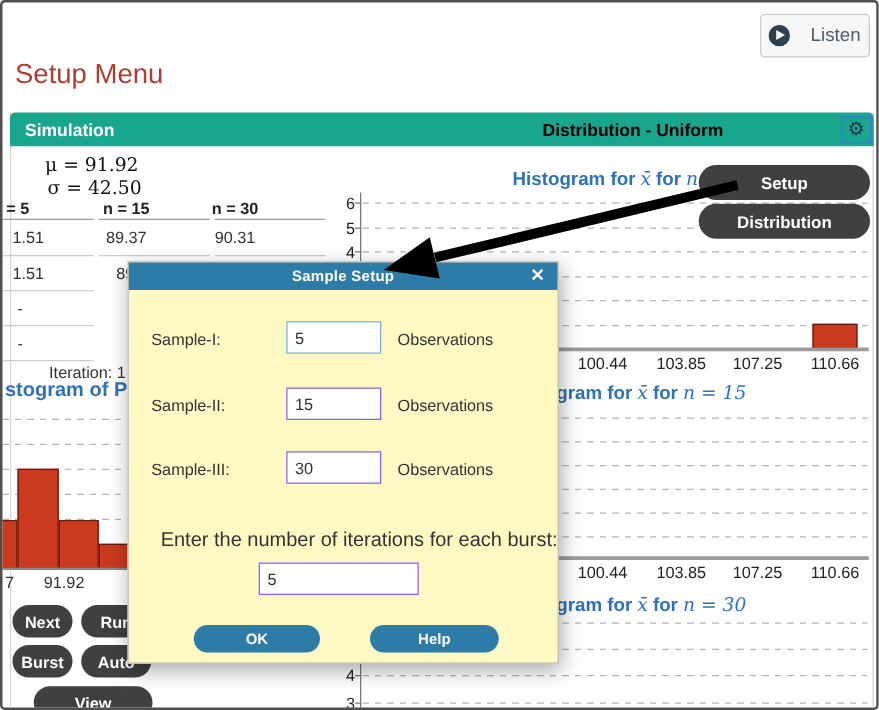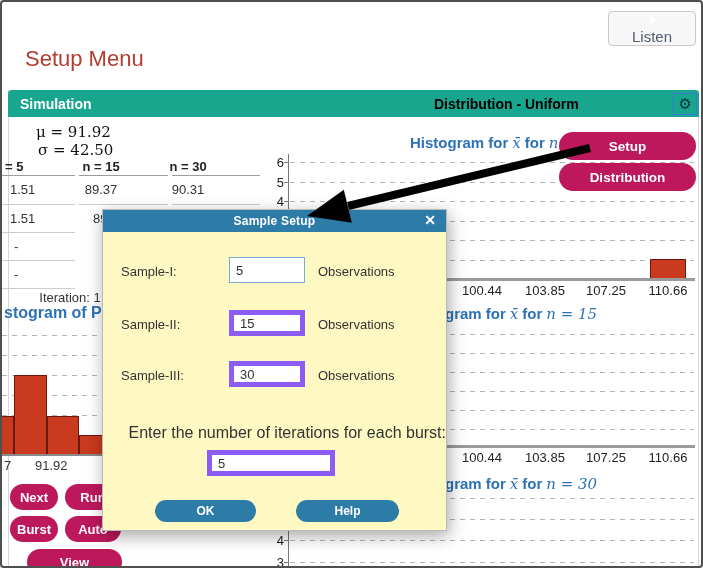--- a/index.html
+++ b/index.html
@@ -6,27 +6,27 @@
   #app{
     position:relative; width:703px; height:568px; box-sizing:border-box;
     background:#fff; border:2px solid #4f4f4f; border-radius:4px;
     overflow:hidden; font-family:"Liberation Sans", sans-serif; color:#333;
   }
   .abs{position:absolute;}
   .math{font-family:"DejaVu Serif", serif; font-style:italic; font-weight:normal;}
   
   .listen{left:606px; top:9px; width:86px; height:33px; background:#f7f7f7;
     border:1px solid #c9c9c9; border-radius:4px; display:flex; align-items:center;
-    justify-content:center; gap:16px; cursor:pointer;flex-direction:column;}
+    justify-content:center; gap:16px; cursor:pointer;}
   .listen .lbl{font-size:15px; color:#4e5d6c;}
   .play-circle{width:17px; height:17px; border-radius:50%; background:#2e4050; position:relative;}
   .play-circle::after{content:""; position:absolute; left:6px; top:4px;
     border-left:7px solid #fff; border-top:4.5px solid transparent; border-bottom:4.5px solid transparent;}
   
-  .page-title{left:10px; top:44px; font-size:22px; color:#b13c31; font-weight:400;margin-left:13px;}
+  .page-title{left:10px; top:44px; font-size:22px; color:#b13c31; font-weight:400;}
   
   .panel{left:6px; top:88px; width:691px; height:478px; border-left:1px solid #d6d6d6;
     border-right:1px solid #d6d6d6; box-sizing:border-box;}
   .tealbar{left:6px; top:88px; width:691px; height:27px; background:#18a78e;
     border-radius:4px 4px 0 0; box-sizing:border-box;padding-left:16px;}
   .tealbar .t-left{position:absolute; left:12px; top:6px; color:#fff; font-weight:bold; font-size:14px;}
   .tealbar .t-right{position:absolute; left:426px; top:6px; color:#000000; font-weight:bold; font-size:14px;}
   .gearbox{position:absolute; left:665px; top:3px; width:22px; height:20px;
     border:1px solid #3c78d8; text-align:center; cursor:pointer;}
   .gearbox .g{font-size:15px; line-height:19px; color:#0e2f44;}
@@ -43,32 +43,32 @@
   .axis-x{height:3px; background:#9b9b9b;}
   .axis-y{width:1px; background:#777;}
   .nub{height:1px; width:5px; background:#777;}
   .tick{font-size:13px; color:#222; width:20px; text-align:right;}
   .xlab{font-size:13px; color:#222; width:60px; text-align:center;}
   .bar{background:#c93a1e; border:1px solid #6b170b; box-sizing:border-box;}
   .histtitle{color:#2d72b8; font-weight:bold; font-size:15px; white-space:nowrap;}
   .histtitle .math{color:#2d72b8;}
   .histtitle span{margin-right:4px;}
   
-  .bbtn{background:#be185d; color:#fff; font-weight:bold; font-size:13px; border:none;
+  .bbtn{background:#404040; color:#fff; font-weight:bold; font-size:13px; border:none;
     border-radius:14px; display:flex; align-items:center; justify-content:center; cursor:pointer;text-align:right;}
   
   .modal{left:100px; top:207px; width:343px; height:320px; background:#fef9c3;
     border:1px solid #b9b9b9; box-shadow:2px 5px 16px rgba(0,0,0,.35); z-index:10;}
   .modal-head{position:absolute; left:0; top:0; right:0; height:22px; background:#2d7ca8;}
   .modal-title{position:absolute; left:0; right:0; top:4px; text-align:center; color:#fff;
     font-weight:bold; font-size:12px; letter-spacing:.2px;}
   .modal-close{position:absolute; right:10px; top:2px; color:#fff; font-weight:bold;
     font-size:14px; cursor:pointer;}
   .mlabel{font-size:13px; color:#333;}
-  .minput{position:absolute; box-sizing:border-box; border:5px solid #8b5cf6; font-size:13px;
+  .minput{position:absolute; box-sizing:border-box; border:1px solid #8b5cf6; font-size:13px;
     padding:3px 6px; font-family:"Liberation Sans",sans-serif; color:#333; background:#fff;}
   .minput.focus{border:1px solid #7ab0d4;}
   .pill{position:absolute; background:#2d7ca8; color:#fff; font-weight:bold; font-size:12px;
     border:none; border-radius:11px; cursor:pointer;}
   .prompt{position:absolute; left:0; right:0; text-align:right; font-size:16px; color:#333;}
   #arrow{position:absolute; left:0; top:0; z-index:30; pointer-events:none;}
 </style>
 </head>
 <body>
 

